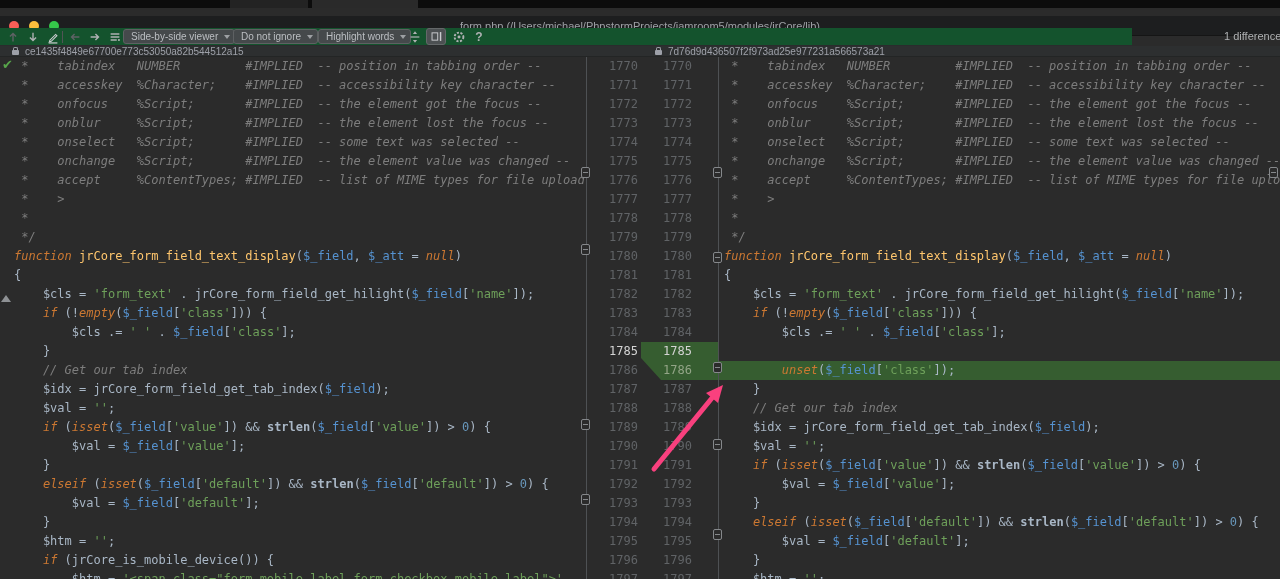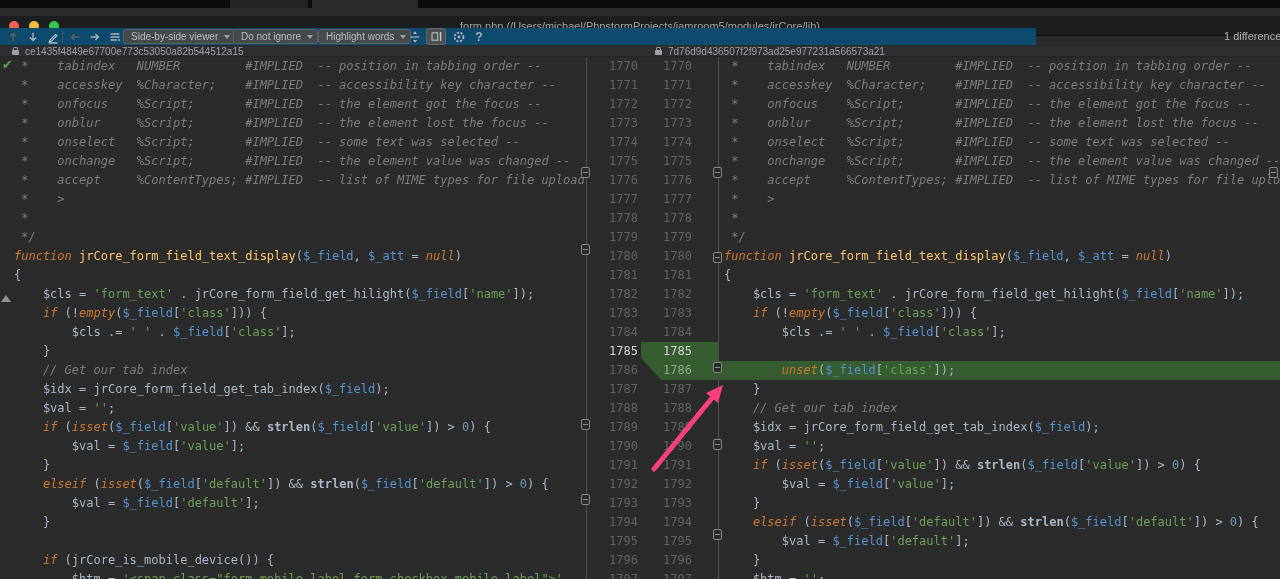--- a/index.html
+++ b/index.html
@@ -15,22 +15,22 @@
   
   .titlebar { position:absolute; left:0; top:8px; width:1280px; height:20px;
               background:#1d1e1f; border-bottom:1px solid #151515;margin-top:8px; }
   .traffic { position:absolute; left:9px; top:5px; display:flex; gap:10px; }
   .tl { width:10px; height:10px; border-radius:50%; display:inline-block; }
   .tl.red { background:#f95e57; } .tl.yellow { background:#fbbe3c; } .tl.green { background:#35c84a; }
   .title { position:absolute; left:0; right:0; top:0; height:20px; line-height:20px;
            text-align:center; font-size:11px; color:#9ea1a6; }
 
   
-  .toolbar { position:absolute; left:0; top:28px; width:1036px; height:18px;
-             background:#0c4a6e; border-bottom:1px solid #2a2c2d; }
+  .toolbar { position:absolute; left:0; top:28px; width:1132px; height:18px;
+             background:#14532d; border-bottom:1px solid #2a2c2d; }
   .tbtn { position:absolute; top:0; width:18px; height:17px; display:flex;
           align-items:center; justify-content:center; }
   .tbtn svg { display:block; }
   .tsep { position:absolute; top:3px; width:1px; height:12px; background:#515456; }
   .combo { position:absolute; top:1px; height:15px; background:#45494b; border:1px solid #5e6163;
            border-radius:3px; color:#bbbec2; font-size:10px; line-height:13px; padding:0 16px 0 7px; }
   .combo .ar { position:absolute; right:4px; top:5px; width:0; height:0;
                border-left:3.5px solid transparent; border-right:3.5px solid transparent;
                border-top:4px solid #9da0a3; }
   .boxbtn { position:absolute; top:0; width:20px; height:17px; background:#4c5052;
@@ -214,20 +214,21 @@
         <div class="code-line" style="top: 285px;"><span class="sp">    }</span></div>
         <div class="code-line" style="top: 304px;"><span class="sc">    // Get our tab index</span></div>
         <div class="code-line" style="top: 323px;"><span class="sp">    $idx = jrCore_form_field_get_tab_index(</span><span class="sv">$_field</span><span class="sp">);</span></div>
         <div class="code-line" style="top: 342px;"><span class="sp">    $val = </span><span class="ss">''</span><span class="sp">;</span></div>
         <div class="code-line" style="top: 361px;"><span class="sp">    </span><span class="sk">if</span><span class="sp"> (</span><span class="sk">isset</span><span class="sp">(</span><span class="sv">$_field</span><span class="sp">[</span><span class="ss">'value'</span><span class="sp">]) &amp;&amp; </span><span class="sb">strlen</span><span class="sp">(</span><span class="sv">$_field</span><span class="sp">[</span><span class="ss">'value'</span><span class="sp">]) &gt; </span><span class="sn">0</span><span class="sp">) {</span></div>
         <div class="code-line" style="top: 380px;"><span class="sp">        $val = </span><span class="sv">$_field</span><span class="sp">[</span><span class="ss">'value'</span><span class="sp">];</span></div>
         <div class="code-line" style="top: 399px;"><span class="sp">    }</span></div>
         <div class="code-line" style="top: 418px;"><span class="sp">    </span><span class="sk">elseif</span><span class="sp"> (</span><span class="sk">isset</span><span class="sp">(</span><span class="sv">$_field</span><span class="sp">[</span><span class="ss">'default'</span><span class="sp">]) &amp;&amp; </span><span class="sb">strlen</span><span class="sp">(</span><span class="sv">$_field</span><span class="sp">[</span><span class="ss">'default'</span><span class="sp">]) &gt; </span><span class="sn">0</span><span class="sp">) {</span></div>
         <div class="code-line" style="top: 437px;"><span class="sp">        $val = </span><span class="sv">$_field</span><span class="sp">[</span><span class="ss">'default'</span><span class="sp">];</span></div>
         <div class="code-line" style="top: 456px;"><span class="sp">    }</span></div>
+        <div class="code-line" style="top: 475px;"><span class="sp">    $htm = </span><span class="ss">''</span><span class="sp">;</span></div>
         <div class="code-line" style="top: 494px;"><span class="sp">    </span><span class="sk">if</span><span class="sp"> (jrCore_is_mobile_device()) {</span></div>
         <div class="code-line" style="top: 513px;"><span class="sp">        $htm = </span><span class="ss">'&lt;span class="form_mobile_label form_checkbox_mobile_label"&gt;'</span></div>
       </div>
     <div class="gutter" id="gutter">
       <div class="wedge"></div>
       <div id="gutter-rows">
           <div class="gut-row" style="top: 0px;">
             <span class="lnum l">1770</span>
             <span class="lnum r">1770</span>
           </div>

